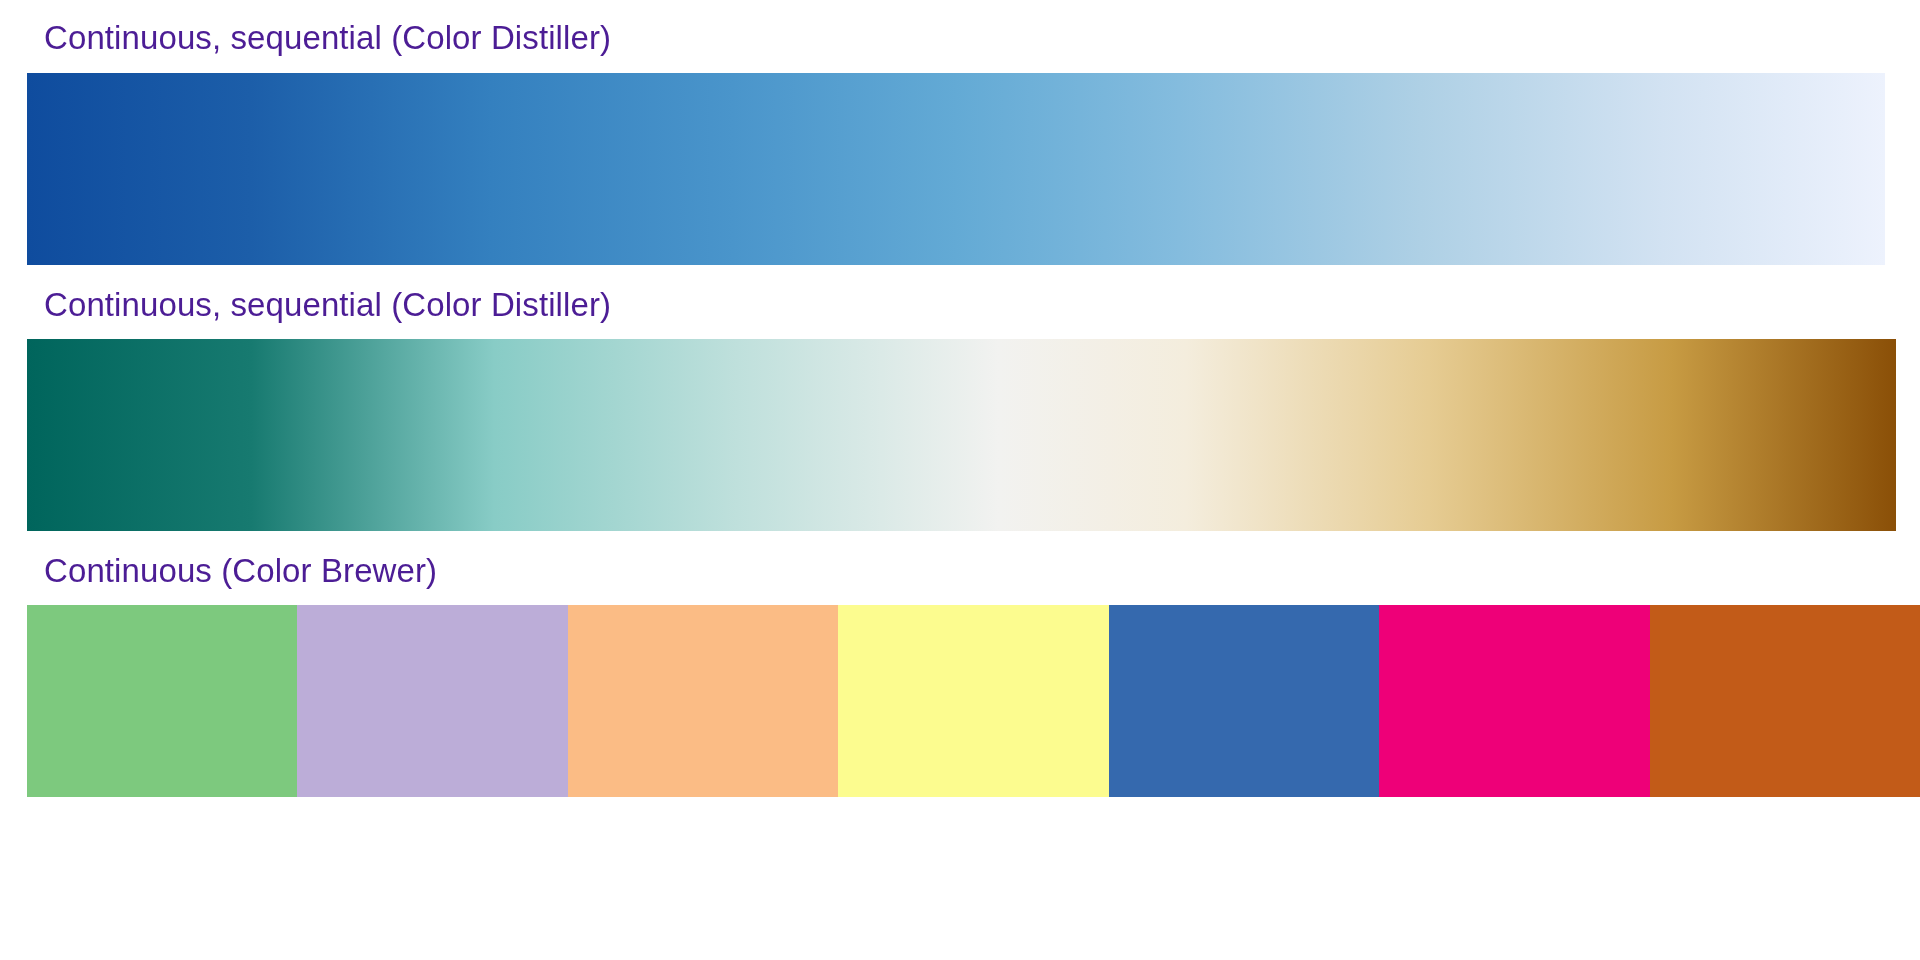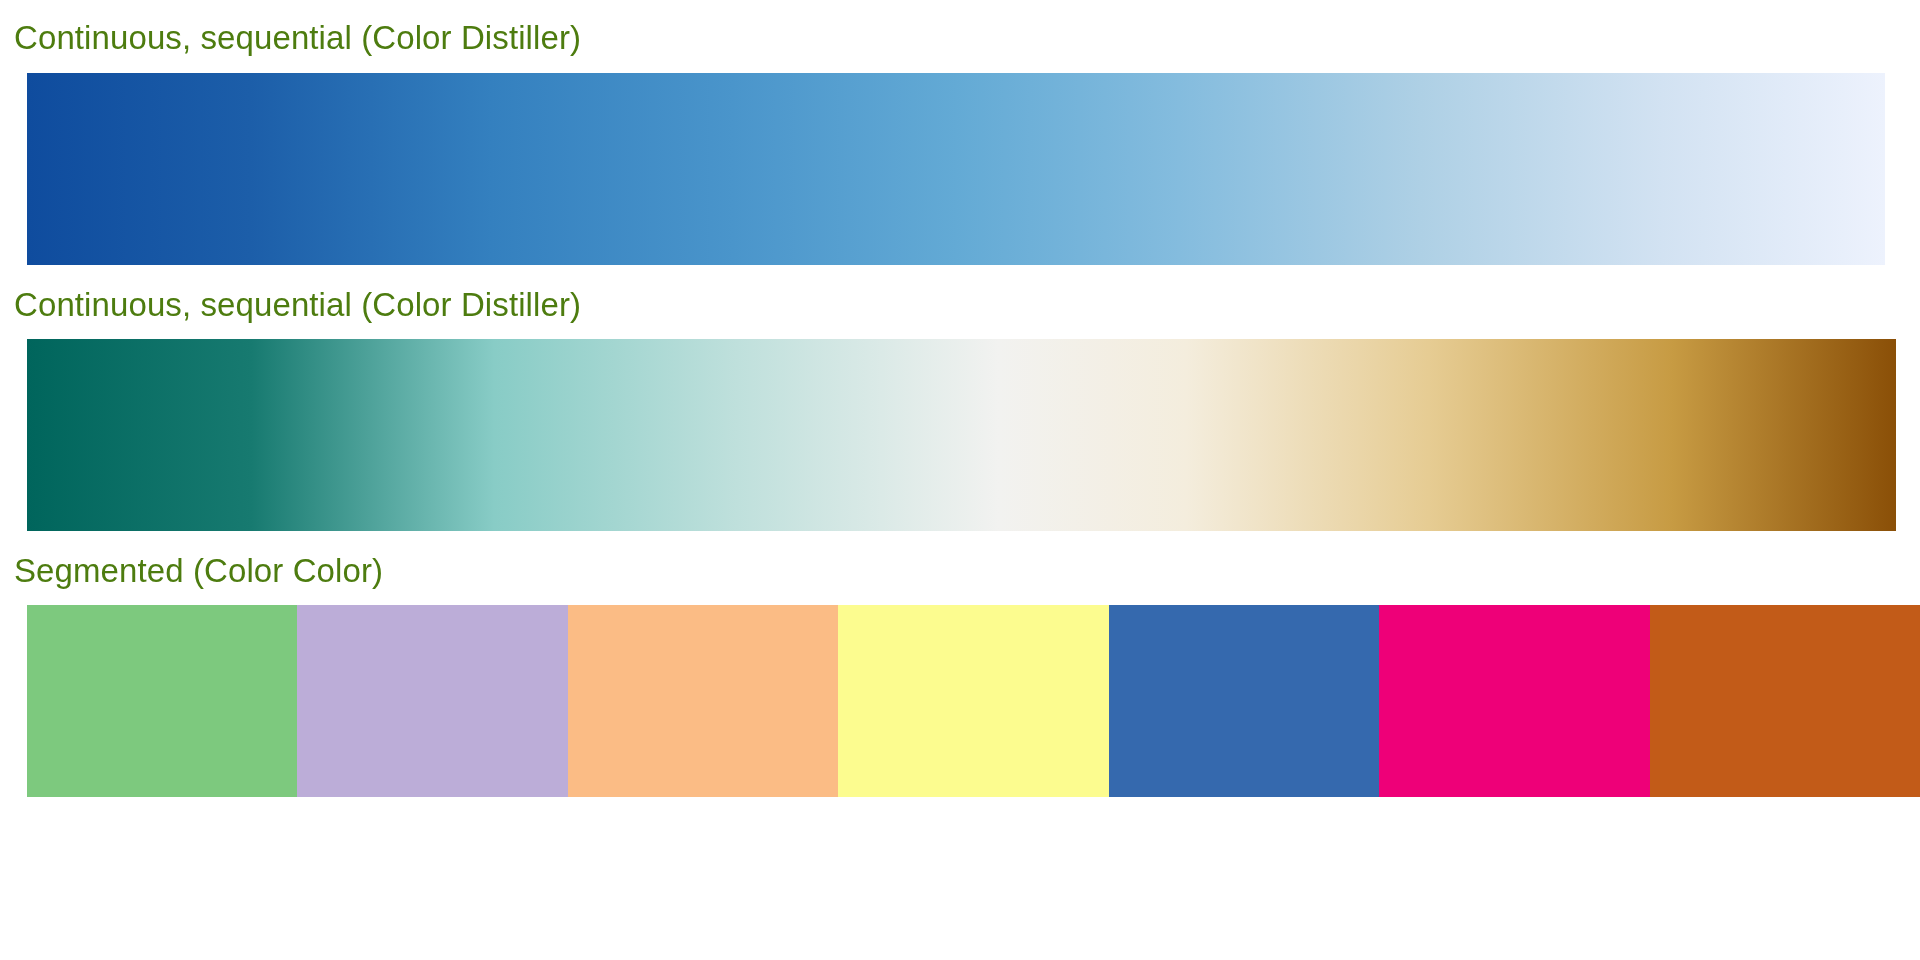--- a/index.html
+++ b/index.html
@@ -25,24 +25,24 @@
     background: #ffffff;
   }
 
   .palette-block {
     position: relative;
   }
 
   .palette-title {
     font-size: 33px;
     line-height: 40px;
-    color: #4d7c0f;
+    color: #4c1d95;
     font-weight: 400;
     letter-spacing: 0.1px;
-    padding-left: 14px;
+    padding-left: 44px;
     white-space: nowrap;
   }
 
   .ramp {
     height: 192px;
     margin-left: 27px;
     margin-right: 0;
   }
 
   
@@ -83,21 +83,21 @@
     <div class="palette-title">Continuous, sequential (Color Distiller)</div>
     <div class="ramp" id="ramp-sequential" style="background: linear-gradient(to right, rgb(15, 76, 158) 0%, rgb(28, 94, 169) 12%, rgb(52, 128, 191) 25%, rgb(74, 149, 203) 38%, rgb(99, 170, 213) 50%, rgb(132, 188, 222) 62%, rgb(174, 208, 229) 75%, rgb(210, 226, 242) 88%, rgb(237, 242, 253) 100%);"></div>
   </section>
 
   <section class="palette-block" id="block-diverging">
     <div class="palette-title">Continuous, sequential (Color Distiller)</div>
     <div class="ramp" id="ramp-diverging" style="background: linear-gradient(to right, rgb(0, 101, 92) 0%, rgb(23, 122, 112) 12%, rgb(136, 204, 198) 25%, rgb(191, 224, 220) 38%, rgb(242, 242, 240) 52%, rgb(244, 237, 221) 62%, rgb(230, 204, 147) 75%, rgb(199, 155, 67) 88%, rgb(138, 79, 7) 100%);"></div>
   </section>
 
   <section class="palette-block" id="block-segmented">
-    <div class="palette-title">Segmented (Color Color)</div>
+    <div class="palette-title">Continuous (Color Brewer)</div>
     <div class="swatch-row" id="swatch-row">
         <div class="swatch" style="background: rgb(125, 201, 126);"></div>
         <div class="swatch" style="background: rgb(188, 173, 216);"></div>
         <div class="swatch" style="background: rgb(251, 188, 133);"></div>
         <div class="swatch" style="background: rgb(252, 252, 143);"></div>
         <div class="swatch" style="background: rgb(53, 105, 174);"></div>
         <div class="swatch" style="background: rgb(238, 0, 120);"></div>
         <div class="swatch" style="background: rgb(194, 91, 24);"></div>
       </div>
   </section>

